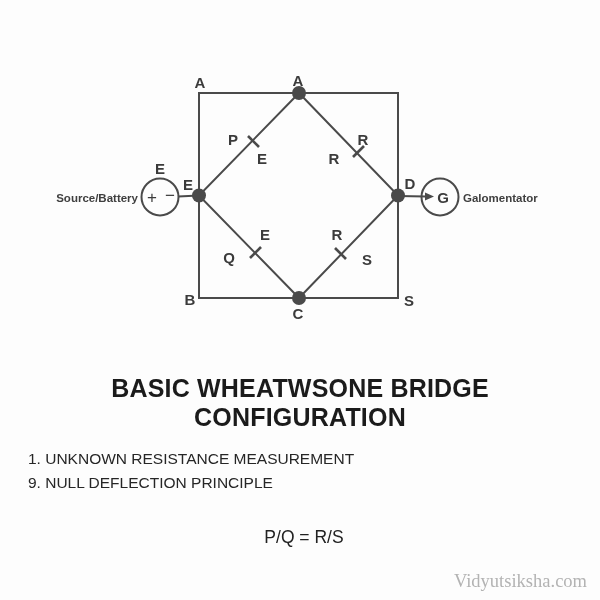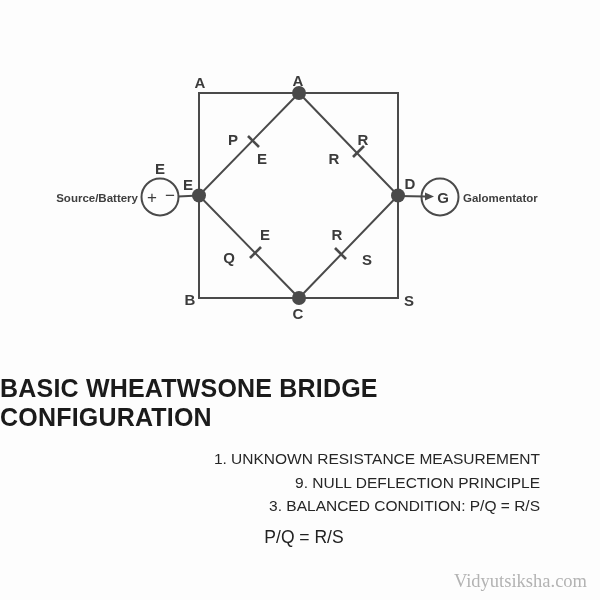--- a/index.html
+++ b/index.html
@@ -41,36 +41,38 @@
   }
   #circuit-svg .tick {
     stroke: #4a4a4a;
     stroke-width: 2.6;
   }
   .title-block {
     position: absolute;
     top: 374px;
     left: 0;
     width: 600px;
+    text-align: center;
     font-size: 25px;
     line-height: 29px;
     font-weight: bold;
     color: #1b1b1b;
     letter-spacing: 0.2px;
   }
   .notes-block {
     position: absolute;
     top: 447px;
     left: 0;
     width: 540px;
-    text-align: right;
+    text-align: left;
     font-size: 15.5px;
     line-height: 23.5px;
     font-weight: 500;
     color: #262626;
+    padding-left: 28px;
   }
   .formula-block {
     position: absolute;
     top: 527px;
     left: 4px;
     width: 600px;
     text-align: center;
     font-size: 17.5px;
     font-weight: 500;
     color: #222222;
@@ -137,18 +139,17 @@
 </svg>
 
 <div class="title-block">
   <div>BASIC WHEATWSONE BRIDGE</div>
   <div>CONFIGURATION</div>
 </div>
 
 <div class="notes-block">
   <div>1. UNKNOWN RESISTANCE MEASUREMENT</div>
   <div>9. NULL DEFLECTION PRINCIPLE</div>
-  <div>3. BALANCED CONDITION: P/Q = R/S</div>
 </div>
 
 <div class="formula-block">P/Q = R/S</div>
 
 <div class="watermark">Vidyutsiksha.com</div>
 
 </body></html>

